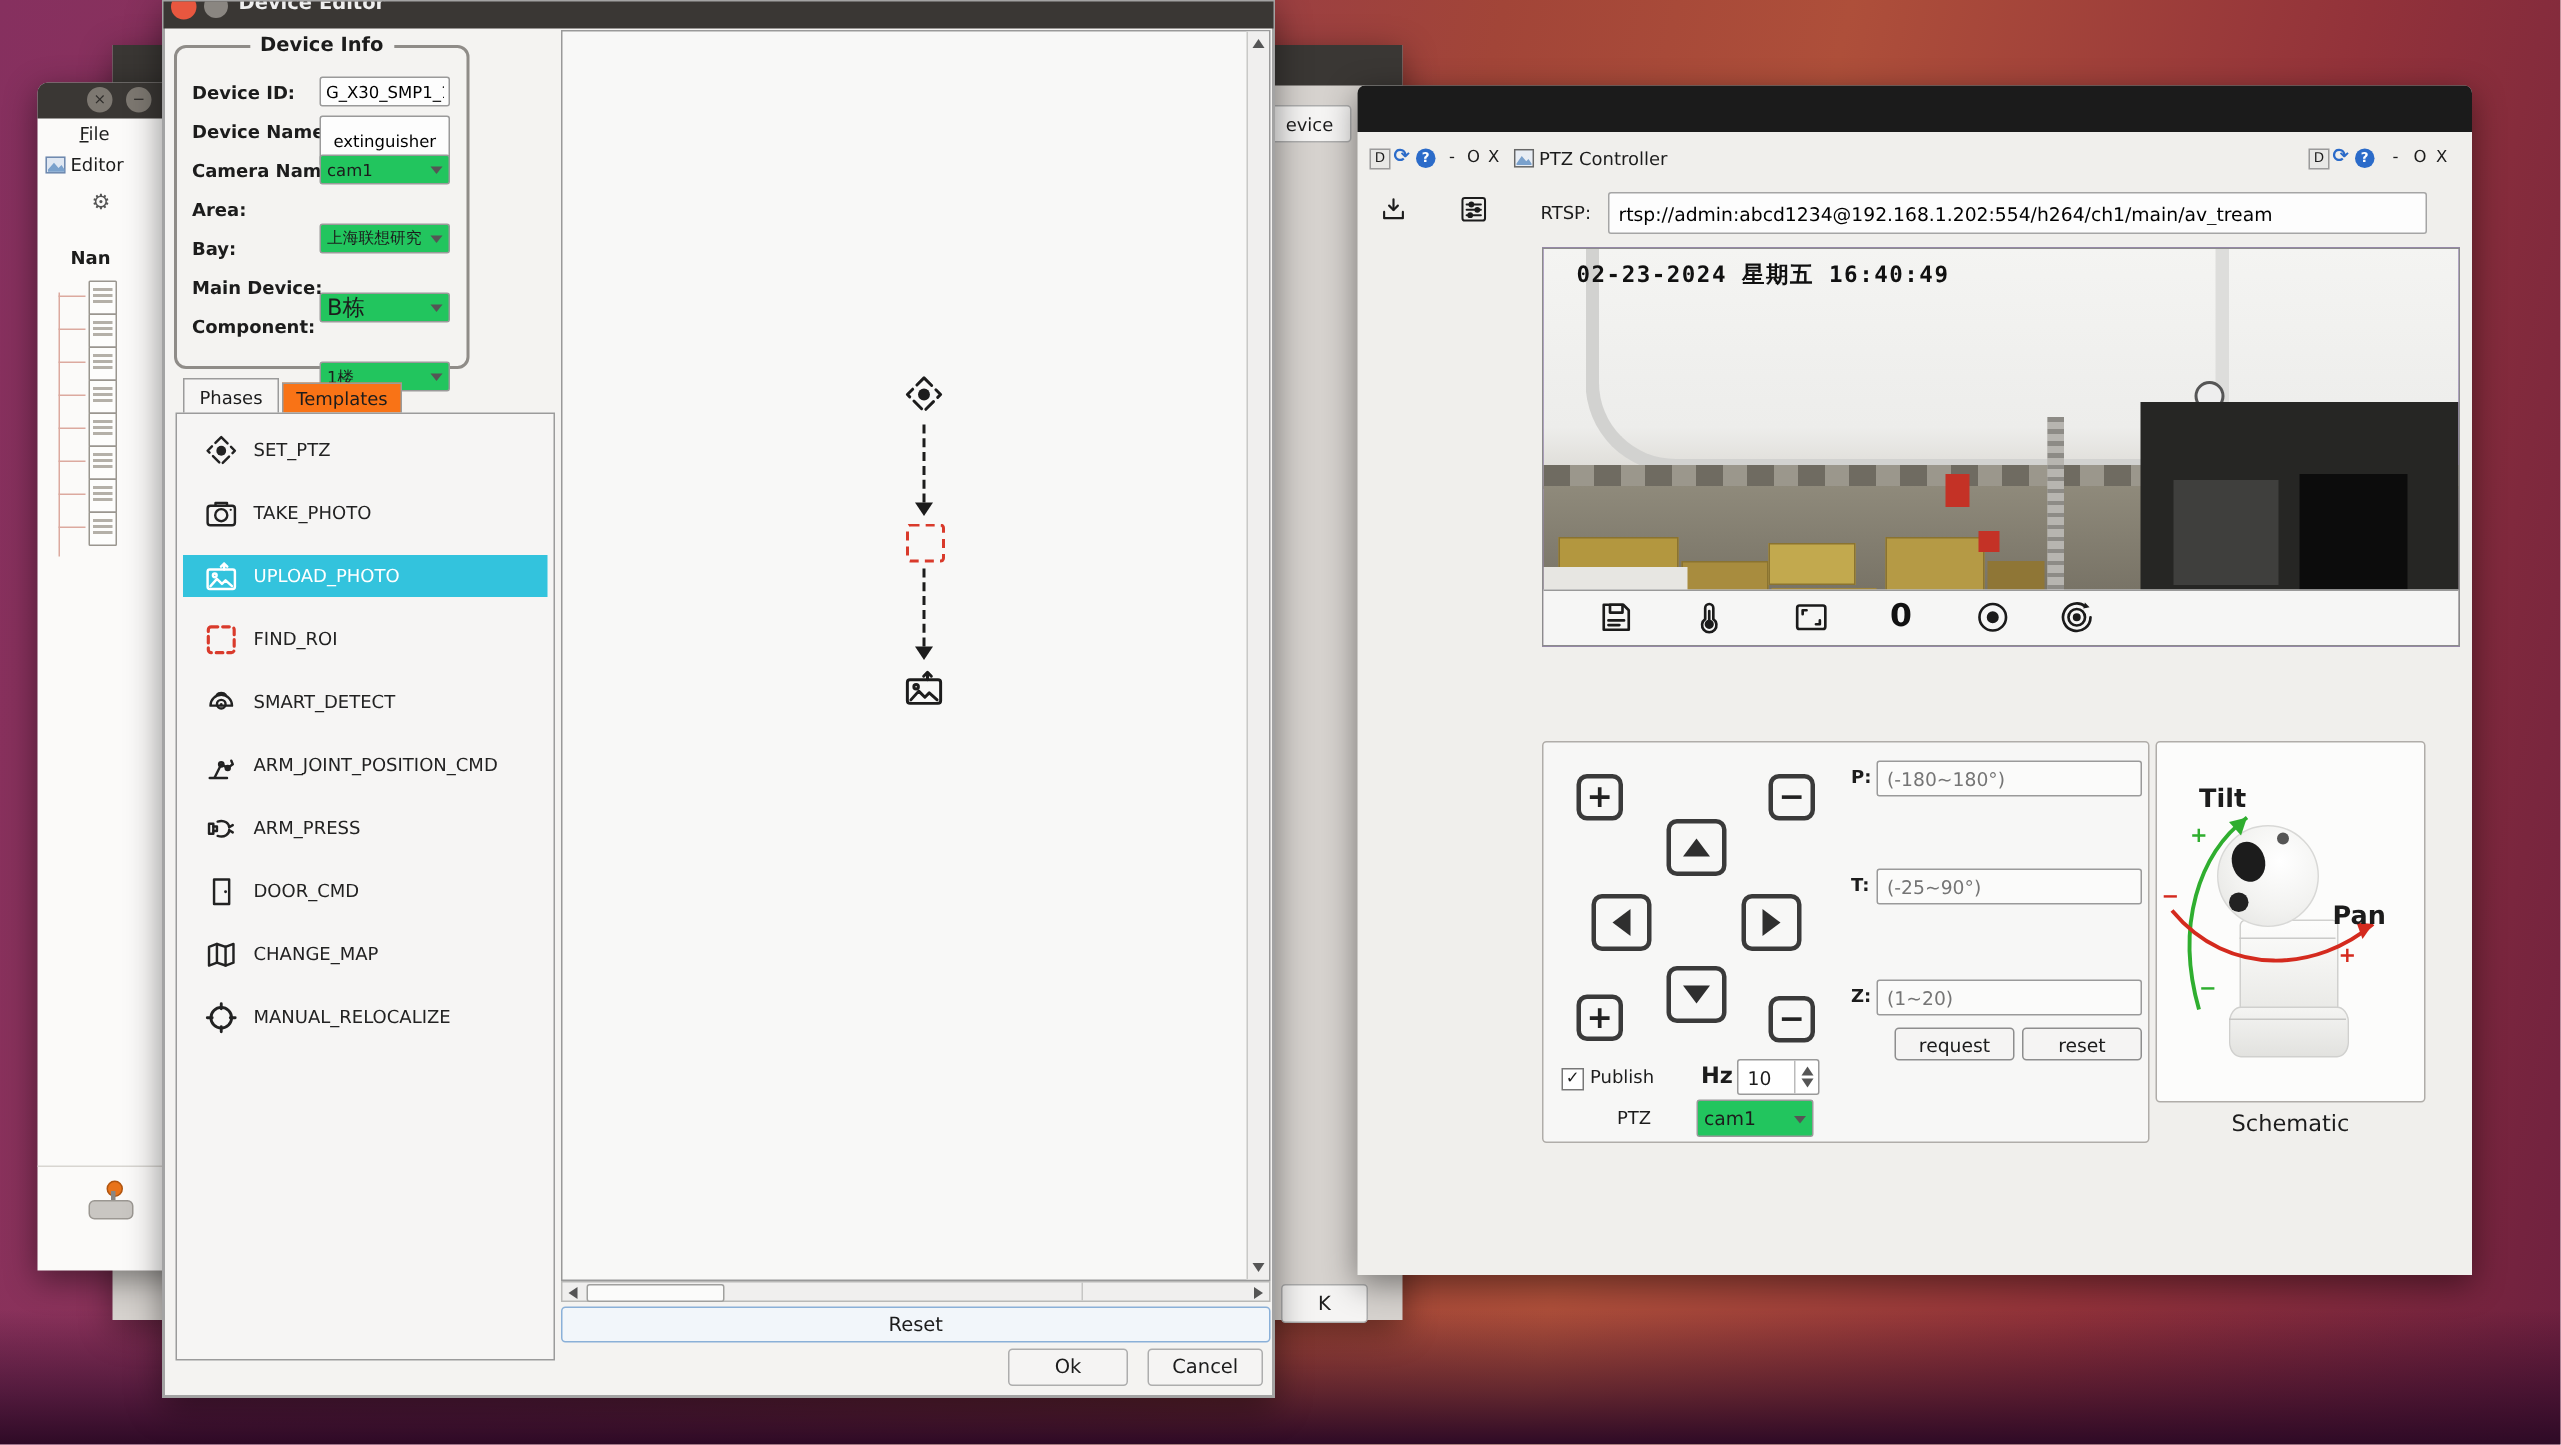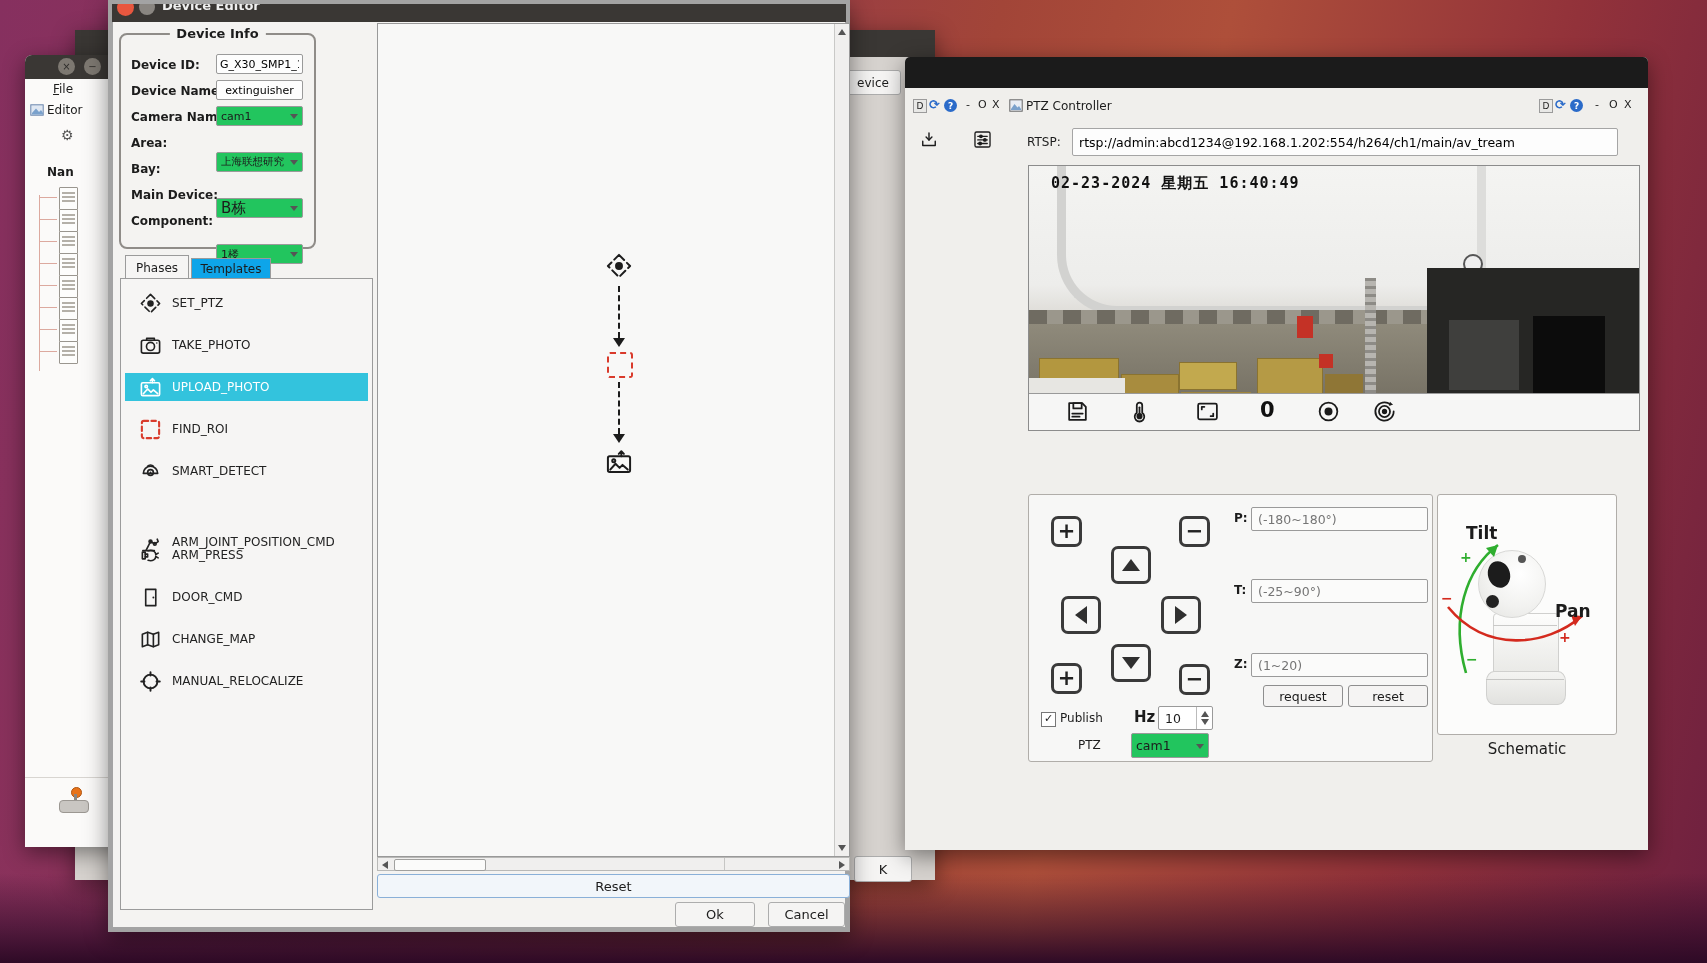--- a/index.html
+++ b/index.html
@@ -338,34 +338,34 @@
     <div class="abs b" style="left:28px;top:28px;font-size:17px;">Tilt</div>
     <div class="abs b" style="left:22px;top:54px;color:#2fae2f;font-size:14px;">+</div>
     <div class="abs b" style="left:28px;top:156px;color:#2fae2f;font-size:14px;">−</div>
     <div class="abs b" style="left:3px;top:95px;color:#d42a1e;font-size:14px;">−</div>
     <div class="abs b" style="left:117px;top:106px;font-size:17px;">Pan</div>
     <div class="abs b" style="left:121px;top:134px;color:#d42a1e;font-size:14px;">+</div>
   </div>
   <div class="abs" style="left:532px;top:683px;width:180px;text-align:center;font-size:15px;">Schematic</div>
 </div>
 
-<div class="win" id="editor" style="left:108px;top:0;width:742px;height:932px;background:#f4f3f1;z-index:5;border:5px solid #a3a3a3;box-sizing:border-box;">
+<div class="win" id="editor" style="left:108px;top:0;width:742px;height:932px;background:#f4f3f1;z-index:5;border:2px solid #a3a3a3;box-sizing:border-box;">
   <div class="abs dark" style="left:-1px;top:-1px;right:-1px;height:18px;overflow:hidden;">
     <div class="circ abs" style="left:5px;top:-5px;width:17px;height:17px;background:#e8573f;"></div>
     <div class="circ abs" style="left:27px;top:-5px;width:16px;height:16px;background:#8a8681;"></div>
     <span class="abs b" style="left:50px;top:-6px;color:#efefef;font-size:13px;">Device Editor</span>
   </div>
 
   <div class="abs" style="left:6px;top:28px;width:193px;height:212px;border:2px solid #8f8c88;border-radius:8px;">
     <div class="abs b" style="left:50%;top:-9px;transform:translateX(-50%);background:#f4f3f1;padding:0 7px;font-size:13px;white-space:nowrap;">Device Info</div>
 
     <div class="abs b" style="left:10px;top:23px;font-size:12px;">Device ID:</div>
     <input class="abs inp" style="left: 95px; top: 19px; width: 87px; height: 20px; font-size: 11px; padding: 0px 3px;" value="G_X30_SMP1_1">
     <div class="abs b" style="left:10px;top:49px;font-size:12px;">Device Name:</div>
-    <input class="abs inp" style="left: 95px; top: 45px; width: 87px; height: 20px; font-size: 11px; padding: 2px 3px; text-align: center;" value="extinguisher">
+    <input class="abs inp" style="left: 95px; top: 45px; width: 87px; height: 20px; font-size: 11px; padding: 16px 3px; text-align: center;" value="extinguisher">
     <div class="abs b" style="left:10px;top:75px;font-size:12px;">Camera Name:</div>
     <div class="abs sel" style="left:95px;top:71px;width:87px;height:20px;font-size:11px;">
         <span>cam1</span>
         <div class="dn"></div>
       </div>
     <div class="abs b" style="left:10px;top:101px;font-size:12px;">Area:</div>
     <div class="abs sel" style="left:95px;top:97px;width:87px;height:20px;font-size:10.5px;overflow:hidden;white-space:nowrap;">
         <span>上海联想研究</span>
         <div class="dn"></div>
       </div>
@@ -382,21 +382,21 @@
     <div class="abs b" style="left:10px;top:179px;font-size:12px;">Component:</div>
     <div class="abs sel" style="left:95px;top:175px;width:87px;height:20px;font-size:11px;">
         <span>home区域</span>
         <div class="dn"></div>
       </div>
   </div>
 
   <div class="tabbx" style="left:12px;top:250px;width:64px;height:24px;background:#f6f5f4;border-bottom:none;">
       <span>Phases</span>
     </div>
-  <div class="tabbx" style="left:78px;top:253px;width:80px;height:21px;background:#0ea5e9;">
+  <div class="tabbx" style="left:78px;top:253px;width:80px;height:21px;background:#f97316;">
       <span>Templates</span>
     </div>
 
   <div class="abs" style="left:7px;top:273px;width:253px;height:632px;border:1px solid #9b9b9b;background:#f6f5f4;box-sizing:border-box;">
     <div class="ph-row" style="top:10px;">
       <svg class="lineic" width="23" height="23" viewBox="0 0 24 24">
           <path d="M12 2.5 21.5 12 12 21.5 2.5 12z" stroke-dasharray="6.2 3.4"></path>
           <circle cx="12" cy="12" r="3.4" fill="currentColor" stroke="none"></circle>
         </svg>
       <span>SET_PTZ</span>
@@ -427,21 +427,21 @@
     </div>
     <div class="ph-row" style="top:178px;">
       <svg class="lineic" width="23" height="23" viewBox="0 0 24 24">
           <path d="M4.5 14a7.5 7.5 0 0 1 15 0z"></path>
           <path d="M9 6.5a3.4 2.4 0 0 1 6 0"></path>
           <circle cx="12" cy="13" r="3"></circle>
           <circle cx="12" cy="13" r="0.9" fill="currentColor" stroke="none"></circle>
         </svg>
       <span>SMART_DETECT</span>
     </div>
-    <div class="ph-row" style="top:220px;margin-top:29px;">
+    <div class="ph-row" style="top:220px;">
       <svg class="lineic" width="23" height="23" viewBox="0 0 24 24">
           <path d="M4 20.5h12"></path>
           <path d="M7.5 20 12 11l4.5 2.5 3.5-2.5-1-2.5"></path>
           <circle cx="12" cy="11" r="1.5"></circle>
           <circle cx="16.5" cy="13.5" r="1.4"></circle>
         </svg>
       <span>ARM_JOINT_POSITION_CMD</span>
     </div>
     <div class="ph-row" style="top:262px;">
       <svg class="lineic" width="23" height="23" viewBox="0 0 24 24">

